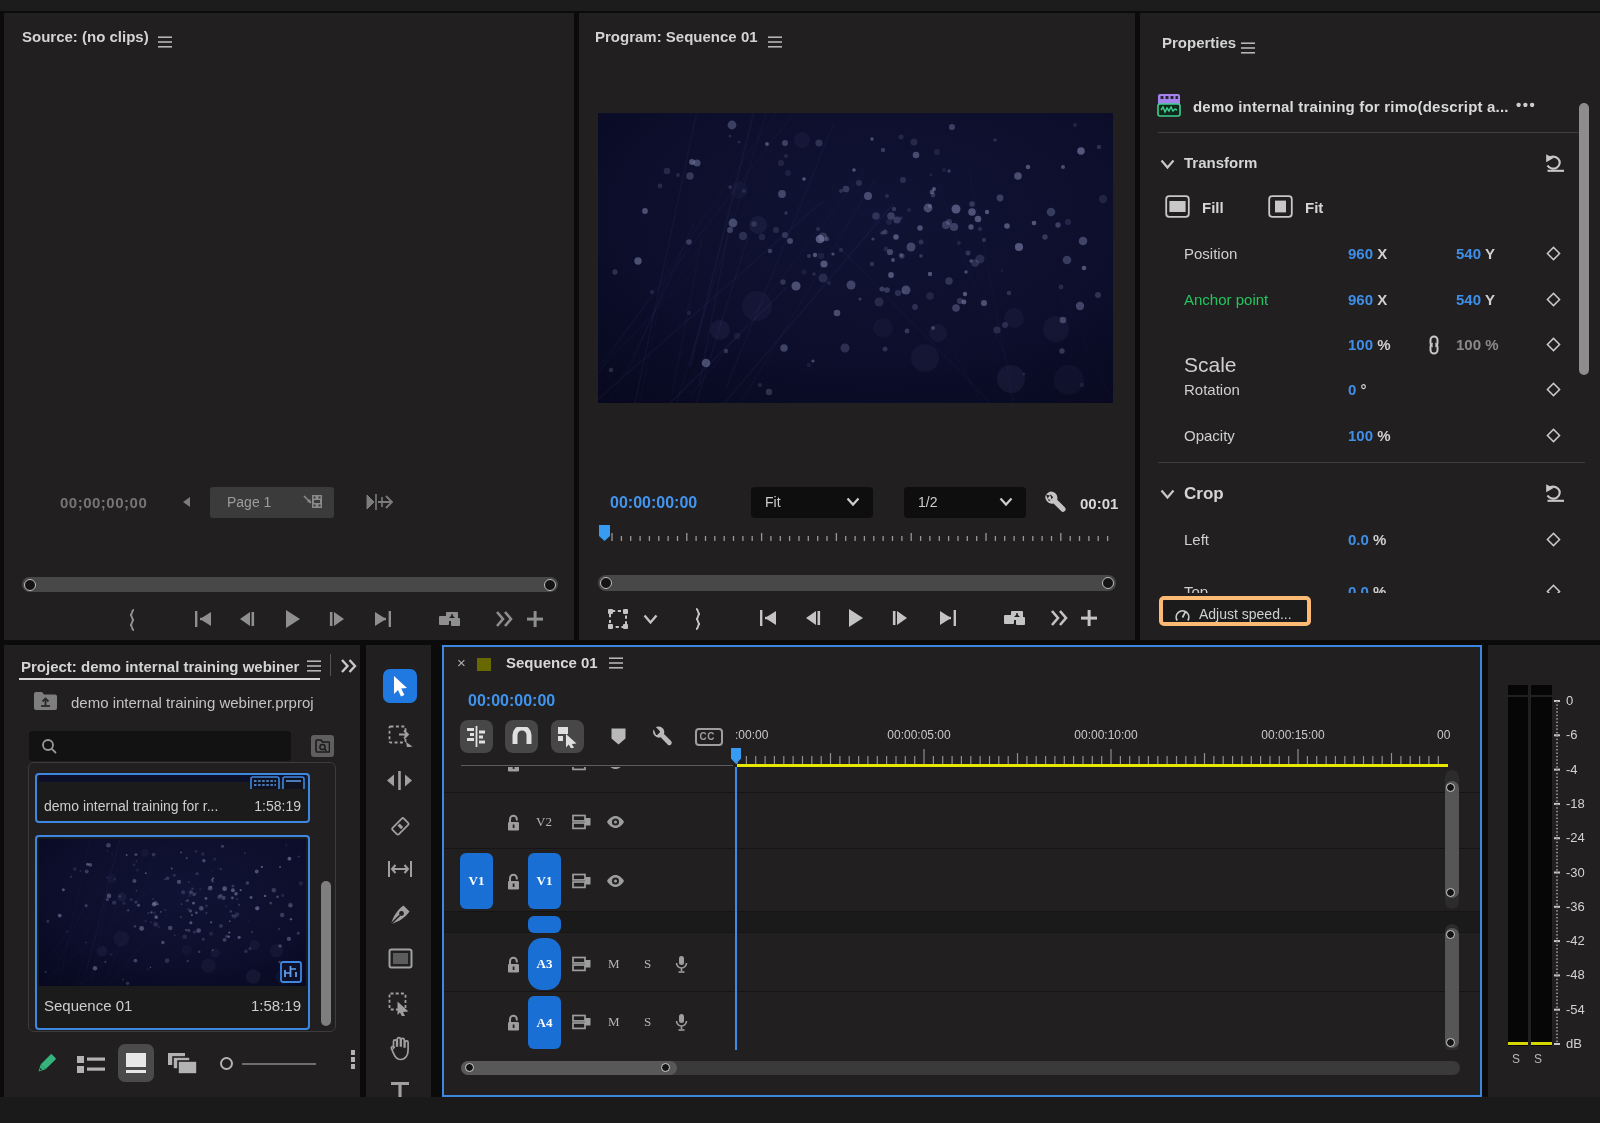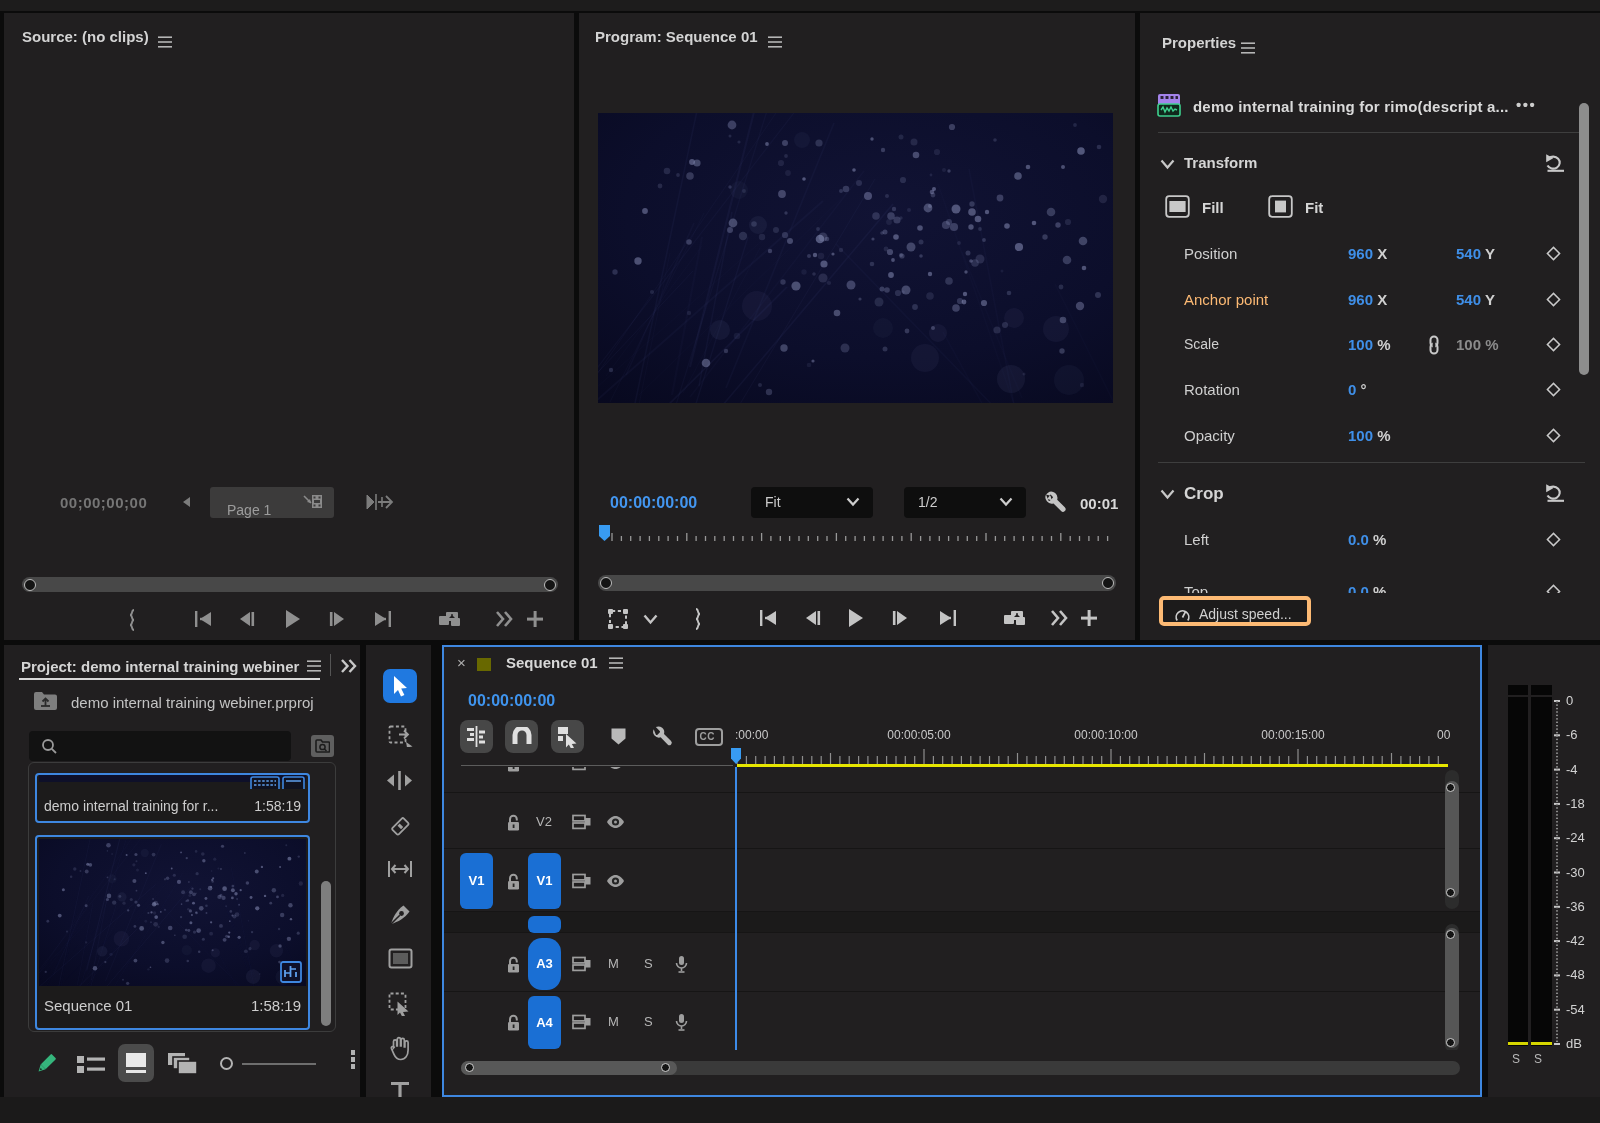--- a/index.html
+++ b/index.html
@@ -26,21 +26,21 @@
           <line x1="1" y1="2.2" x2="15" y2="2.2"></line>
           <line x1="1" y1="7" x2="15" y2="7"></line>
           <line x1="1" y1="11.8" x2="15" y2="11.8"></line>
         </g>
       </svg>
     <div class="abs" style="left:56px;top:481px;font-size:15px;font-weight:bold;color:#757575;letter-spacing:0.5px;">00;00;00;00</div>
     <svg class="ic" style="left:178px;top:483px;" width="10" height="12" viewBox="0 0 10 12">
         <polygon points="8,1 8,11 1,6" fill="#7c7c7c"></polygon>
       </svg>
     <div class="abs" id="src-page" style="left:206px;top:474px;width:124px;height:31px;background:#3c3b3b;border-radius:3px;">
-      <span style="position:absolute;left:17px;top:15px;font-size:14px;color:#9c9c9c;">Page 1</span>
+      <span style="position:absolute;left:17px;top:7px;font-size:14px;color:#9c9c9c;">Page 1</span>
       <svg class="ic" style="left:92px;top:6px;" width="22" height="18" viewBox="0 0 22 18">
           <path d="M2 3 L9 10" stroke="#8a8a8a" stroke-width="1.6" fill="none"></path>
           <polygon points="9,10 5,9 8,6" fill="#8a8a8a"></polygon>
           <rect x="10" y="2" width="10" height="13" fill="#8a8a8a"></rect>
           <g fill="#3c3b3b">
             <rect x="11.5" y="3.5" width="2" height="2"></rect>
             <rect x="16.5" y="3.5" width="2" height="2"></rect>
             <rect x="11.5" y="11.5" width="2" height="2"></rect>
             <rect x="16.5" y="11.5" width="2" height="2"></rect>
             <rect x="12" y="7" width="6" height="3"></rect>
@@ -331,27 +331,27 @@
       <div class="abs" style="left:165px;top:186px;font-size:15px;font-weight:bold;color:#d5d5d5;">Fit</div>
     </div>
 
     <div id="prows" class="abs" style="left:0;top:0;width:520px;height:580px;overflow:hidden;">
 <div class="abs" style="left:44px;top:232px;font-size:15px;color:#cfcfcf;">Position</div>
         <div class="abs" style="left:208px;top:232px;font-size:15px;font-weight:600;"><span style="color:#3f8fe8;">960</span> <span style="color:#cfcfcf;">X</span></div>
         <div class="abs" style="left:316px;top:232px;font-size:15px;font-weight:600;"><span style="color:#3f8fe8;">540</span> <span style="color:#cfcfcf;">Y</span></div>
         <svg class="ic" style="left:405px;top:232px;" width="17" height="17" viewBox="0 0 17 17">
           <rect x="4.2" y="4.2" width="8.6" height="8.6" fill="none" stroke="#c9c9c9" stroke-width="1.5" transform="rotate(45 8.5 8.5)"></rect>
         </svg>
-        <div class="abs" style="left:44px;top:278px;font-size:15px;color:#fdba74;">Anchor point</div>
+        <div class="abs" style="left:44px;top:278px;font-size:15px;color:#22c55e;">Anchor point</div>
         <div class="abs" style="left:208px;top:278px;font-size:15px;font-weight:600;"><span style="color:#3f8fe8;">960</span> <span style="color:#cfcfcf;">X</span></div>
         <div class="abs" style="left:316px;top:278px;font-size:15px;font-weight:600;"><span style="color:#3f8fe8;">540</span> <span style="color:#cfcfcf;">Y</span></div>
         <svg class="ic" style="left:405px;top:278px;" width="17" height="17" viewBox="0 0 17 17">
           <rect x="4.2" y="4.2" width="8.6" height="8.6" fill="none" stroke="#c9c9c9" stroke-width="1.5" transform="rotate(45 8.5 8.5)"></rect>
         </svg>
-        <div class="abs" style="left:44px;top:323px;font-size:14px;color:#cfcfcf;">Scale</div>
+        <div class="abs" style="left:44px;top:340px;font-size:21px;color:#cfcfcf;">Scale</div>
         <div class="abs" style="left:208px;top:323px;font-size:15px;font-weight:600;"><span style="color:#3f8fe8;">100</span> <span style="color:#cfcfcf;">%</span></div>
         <svg class="ic" style="left:286px;top:322px;" width="16" height="20" viewBox="0 0 16 20">
           <g fill="none" stroke="#c9c9c9" stroke-width="2">
             <rect x="4.5" y="1.5" width="7" height="10" rx="3.5"></rect>
             <rect x="4.5" y="8.5" width="7" height="10" rx="3.5"></rect>
           </g>
           <line x1="8" y1="6" x2="8" y2="14" stroke="#211f20" stroke-width="2.6"></line>
         </svg>
         <div class="abs" style="left:316px;top:323px;font-size:15px;font-weight:600;"><span style="color:#8b8b8b;">100</span> <span style="color:#8b8b8b;">%</span></div>
         <svg class="ic" style="left:405px;top:323px;" width="17" height="17" viewBox="0 0 17 17">
@@ -718,21 +718,21 @@
           <line x1="975.6" y1="33" x2="975.6" y2="41"></line>
           <line x1="984.9" y1="33" x2="984.9" y2="41"></line>
           <line x1="994.3" y1="33" x2="994.3" y2="41"></line>
         </g>
         <polygon points="287,25 297,25 297,35.5 292,41 287,35.5" fill="#389bf2"></polygon>
       </svg>
 
     <div class="abs" style="left:17px;top:118px;width:272px;height:1px;background:#5c5c5c;"></div>
     <div class="abs" style="left:293px;top:117px;width:711px;height:3px;background:#e6e600;"></div>
 
-    <div id="trackarea" class="abs" style="left:0;top:120px;width:1036px;height:283px;overflow:hidden;">
+    <div id="trackarea" class="abs" style="left:0;top:120px;width:1036px;height:283px;overflow:hidden;font-family:Liberation Serif, serif;">
 
       <div class="abs" style="left:0;top:25px;width:1036px;height:1px;background:#161515;"></div>
       <div class="abs" style="left:0;top:81px;width:1036px;height:1px;background:#161515;"></div>
       <div class="abs" style="left:0;top:144px;width:1036px;height:22px;background:#1b1a1a;border-top:1px solid #161515;border-bottom:1px solid #161515;"></div>
       <div class="abs" style="left:0;top:224px;width:1036px;height:1px;background:#161515;"></div>
       <svg class="ic" style="left:61px;top:-13px;" width="17" height="18" viewBox="0 0 17 18">
           <path d="M5 9 V6.2 a3.4 3.4 0 0 1 6.8 0 V7.4" stroke="#9e9e9e" stroke-width="2" fill="none"></path>
           <rect x="3" y="9" width="11" height="8.5" rx="1.2" fill="#9e9e9e"></rect>
           <rect x="7.7" y="11.5" width="1.8" height="3.5" fill="#242424"></rect>
         </svg>

